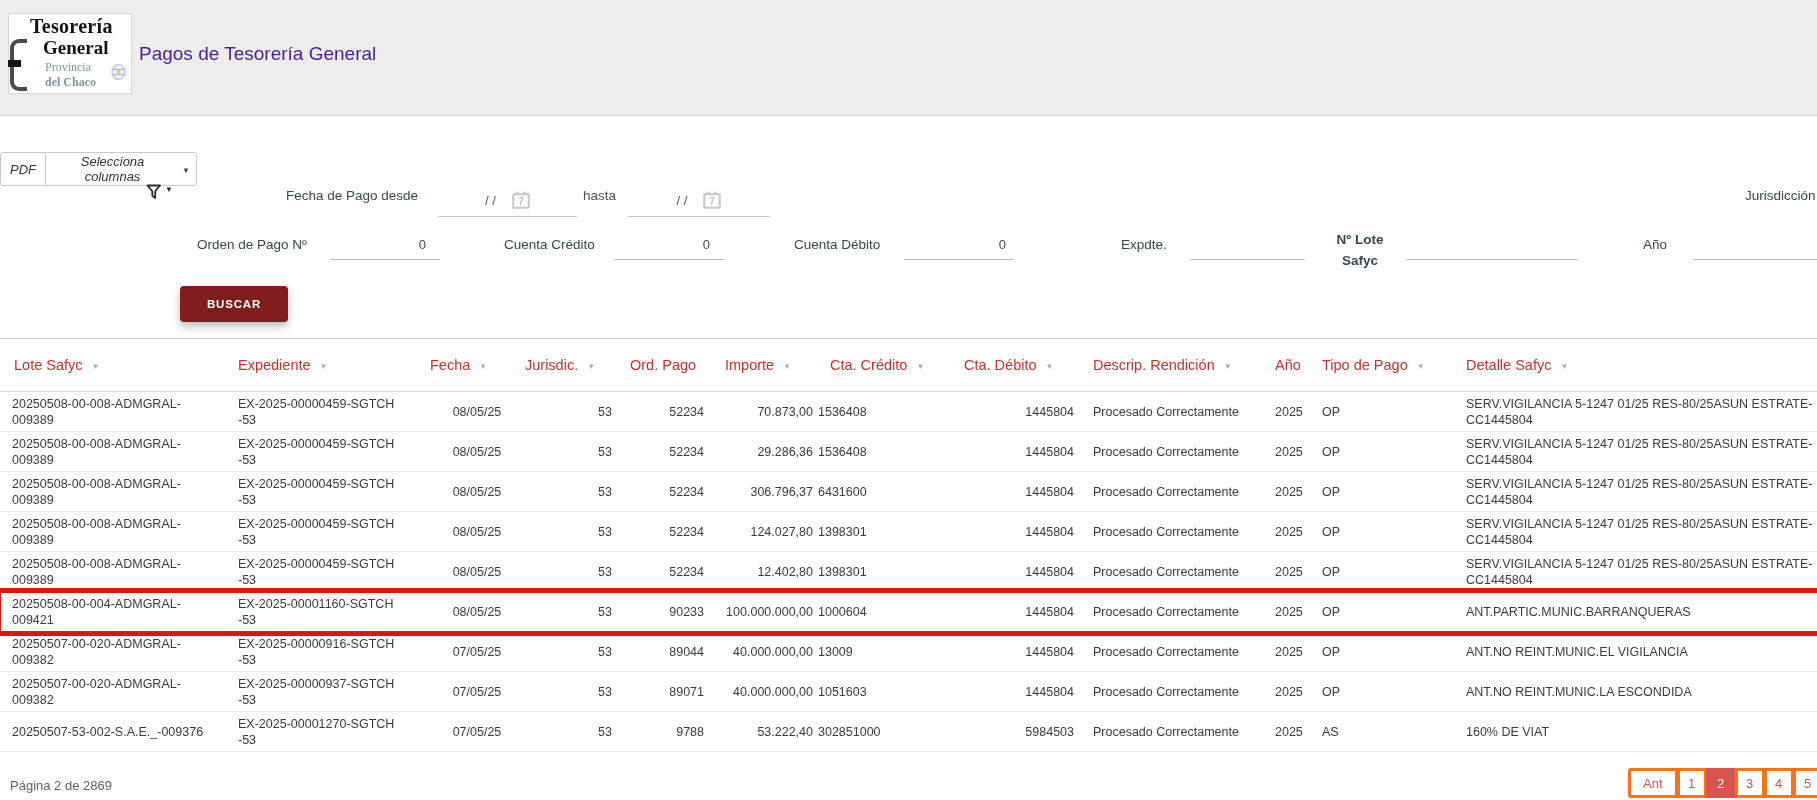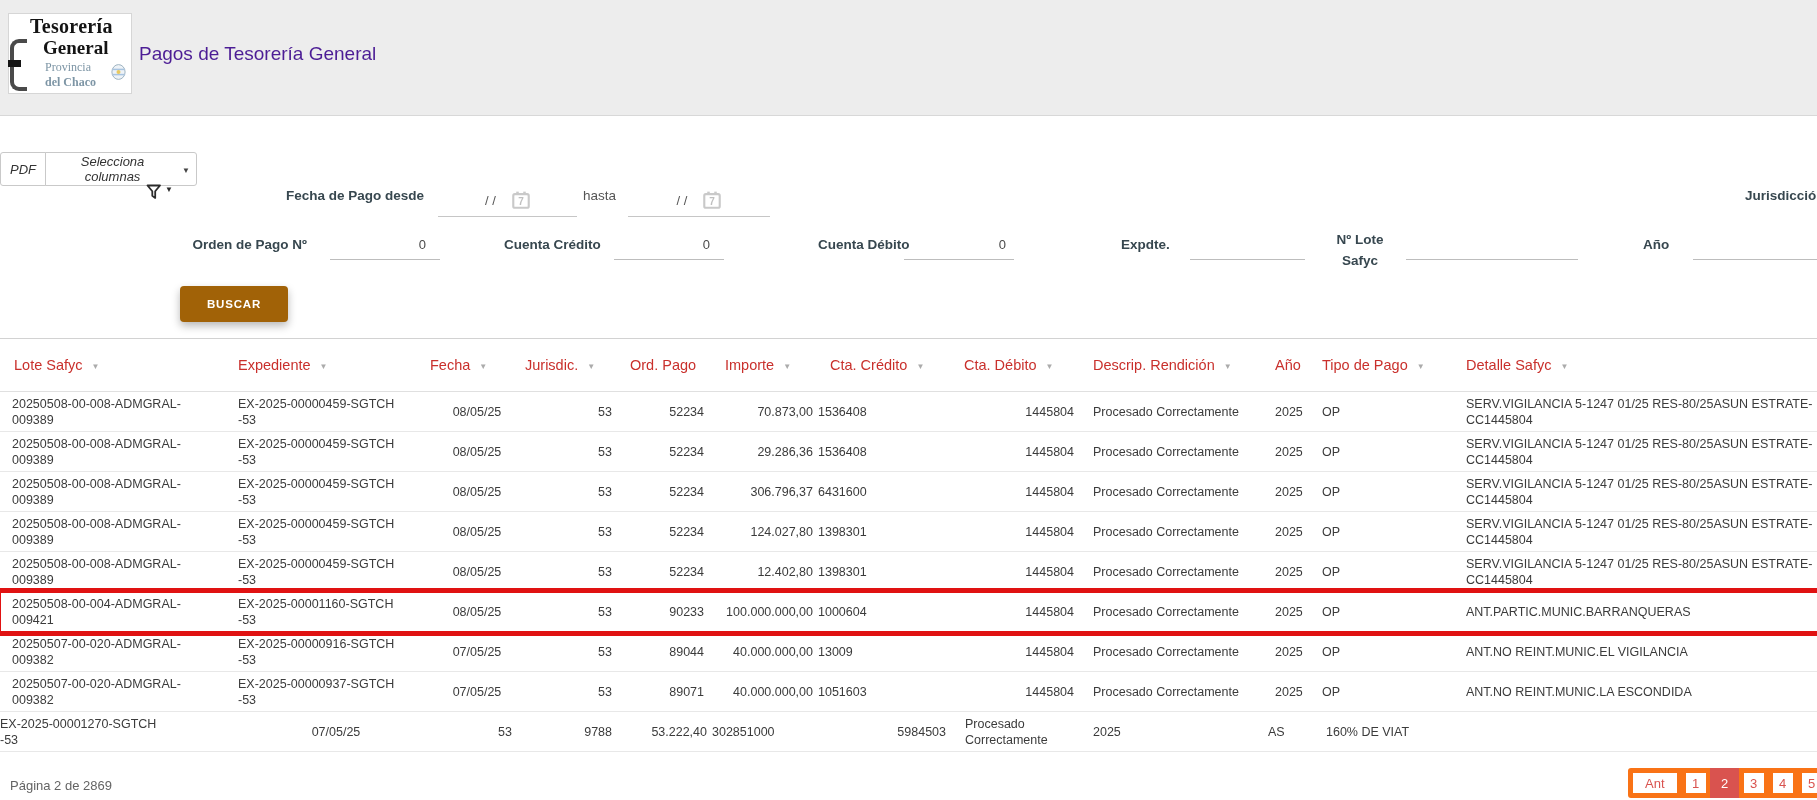--- a/index.html
+++ b/index.html
@@ -24,33 +24,33 @@
 
   
   .btn{position:absolute;top:152px;height:34px;background:#fff;border:1px solid #c9c9c9;
     font-size:13px;color:#333;display:flex;align-items:center;justify-content:center;cursor:pointer;
     font-family:inherit;font-style:italic;}
   .btn-pdf{left:0;width:46px;border-radius:3px 0 0 3px;}
   .btn-cols{left:45px;width:152px;border-radius:0 3px 3px 0;gap:9px;}
   .dd-caret{font-size:8px;color:#444;padding-top:2px;}
 
   
-  .flabel{position:absolute;font-weight:bold;font-size:13.5px;color:#37474f;white-space:nowrap;}
+  .flabel{position:absolute;font-weight:normal;font-size:13.5px;color:#37474f;white-space:nowrap;}
   .plain{position:absolute;font-size:13.5px;color:#555;white-space:nowrap;}
   .funnel-btn{position:absolute;left:146px;top:184px;width:32px;height:20px;cursor:pointer;
     display:flex;align-items:flex-start;gap:2px;background:none;border:none;padding:0;}
   .funnel-caret{font-size:8px;color:#2b2b2b;padding-top:1px;}
   .dinput{position:absolute;top:184px;height:33px;border-bottom:1px solid #c6c6c6;cursor:text;
     display:flex;align-items:center;justify-content:center;gap:16px;font-size:13px;color:#555;}
   .uinput{position:absolute;top:230px;height:30px;border-bottom:1px solid #bdbdbd;cursor:text;
     font-size:13px;color:#4a4a4a;display:flex;align-items:center;}
   .uinput .val{width:100%;text-align:right;padding-right:14px;}
   .lote-label{position:absolute;left:1326px;top:229px;width:68px;text-align:center;
     font-weight:bold;font-size:13.5px;color:#37474f;line-height:21px;white-space:pre-line;}
-  .buscar{position:absolute;left:180px;top:286px;width:108px;height:36px;background:#a16207;
+  .buscar{position:absolute;left:180px;top:286px;width:108px;height:36px;background:#7f1d1d;
     border:none;border-radius:4px;color:#fff;font-size:11.5px;font-weight:bold;letter-spacing:.8px;
     box-shadow:0 4px 9px rgba(0,0,0,.28);cursor:pointer;font-family:inherit;}
 
   
   .table{position:absolute;left:0;top:338px;width:1886px;border-top:1px solid #d2d2d2;}
   .thead-row,.trow{display:grid;
     grid-template-columns:238px 170px 112px 100px 92px 106px 134px 128px 182px 54px 140px 430px;}
   .thead-row{height:53px;border-bottom:1px solid #e0e0e0;}
   .trow{height:40px;border-bottom:1px solid #e8e8e8;font-size:12.5px;color:#3b3b3b;line-height:16px;}
   .row-hl{outline:5px solid #e01212;outline-offset:-1px;position:relative;z-index:3;}
@@ -62,21 +62,21 @@
   .cc5{justify-content:flex-end;padding-right:5px}.cc6{padding-right:6px}
   .cc7{justify-content:flex-end;padding-right:6px}.cc8{padding-left:13px}.cc9{padding-left:13px}
   .cc10{padding-left:6px}.cc11{padding-left:10px}
   .hc0{padding-left:14px}.hc2{padding-left:22px}.hc3{padding-left:5px}.hc4{padding-left:10px}
   .hc5{padding-left:13px}.hc6{padding-left:12px}.hc7{padding-left:12px}.hc8{padding-left:13px}
   .hc9{padding-left:13px}.hc10{padding-left:6px}.hc11{padding-left:10px}
 
   
   .page-info{position:absolute;left:10px;top:778px;font-size:13px;color:#646464;}
   .pagination{position:absolute;left:1628px;top:768px;display:flex;}
-  .pgbtn{min-width:30px;height:30px;border:5px solid #f97316;margin-left:-1px;background:#fff;
+  .pgbtn{min-width:30px;height:30px;border:3px solid #f97316;margin-left:-1px;background:#fff;
     color:#d9534f;font-size:13px;display:flex;align-items:center;justify-content:center;
     padding:0 6px;cursor:pointer;font-family:inherit;}
   .pgbtn:first-child{border-radius:3px 0 0 3px;margin-left:0;padding:0 12px;}
   .pgbtn.active{background:#d9534f;border-color:#d9534f;color:#fff;}
 </style>
 </head>
 <body>
 
 <div class="topbar">
   <div class="logo">
@@ -131,21 +131,21 @@
 <div class="flabel" style="left:1745px;top:188px;">Jurisdicción</div>
 
 <div class="flabel" style="left:187px;top:237px;width:120px;text-align:right;">Orden de Pago Nº</div>
 <div class="uinput" style="left:330px;width:110px;">
   <span class="val">0</span>
 </div>
 <div class="flabel" style="left:504px;top:237px;">Cuenta Crédito</div>
 <div class="uinput" style="left:614px;width:110px;">
   <span class="val">0</span>
 </div>
-<div class="flabel" style="left:794px;top:237px;margin-left:24px;">Cuenta Débito</div>
+<div class="flabel" style="left:794px;top:237px;">Cuenta Débito</div>
 <div class="uinput" style="left:904px;width:110px;">
   <span class="val" style="padding-right:8px;">0</span>
 </div>
 <div class="flabel" style="left:1121px;top:237px;">Expdte.</div>
 <div class="uinput" style="left:1190px;width:115px;">
   <span class="val"></span>
 </div>
 <div class="lote-label">Nº Lote
 Safyc</div>
 <div class="uinput" style="left:1406px;width:172px;">
@@ -335,20 +335,21 @@
         <div class="cell cc4"><span>89071</span></div>
         <div class="cell cc5"><span>40.000.000,00</span></div>
         <div class="cell cc6"><span>1051603</span></div>
         <div class="cell cc7"><span>1445804</span></div>
         <div class="cell cc8"><span>Procesado Correctamente</span></div>
         <div class="cell cc9"><span>2025</span></div>
         <div class="cell cc10"><span>OP</span></div>
         <div class="cell cc11"><span>ANT.NO REINT.MUNIC.LA ESCONDIDA</span></div>
       </div>
       <div class="trow">
+        <div class="cell cc0"><span>20250507-53-002-S.A.E._-009376</span></div>
         <div class="cell cc1"><span>EX-2025-00001270-SGTCH
 -53</span></div>
         <div class="cell cc2"><span>07/05/25</span></div>
         <div class="cell cc3"><span>53</span></div>
         <div class="cell cc4"><span>9788</span></div>
         <div class="cell cc5"><span>53.222,40</span></div>
         <div class="cell cc6"><span>302851000</span></div>
         <div class="cell cc7"><span>5984503</span></div>
         <div class="cell cc8"><span>Procesado Correctamente</span></div>
         <div class="cell cc9"><span>2025</span></div>

